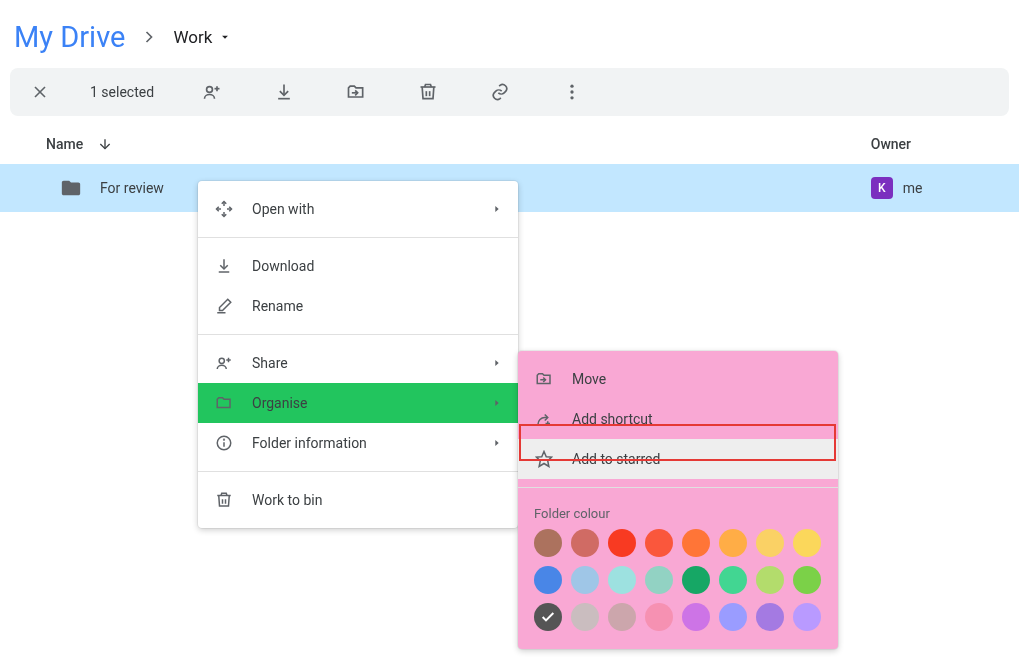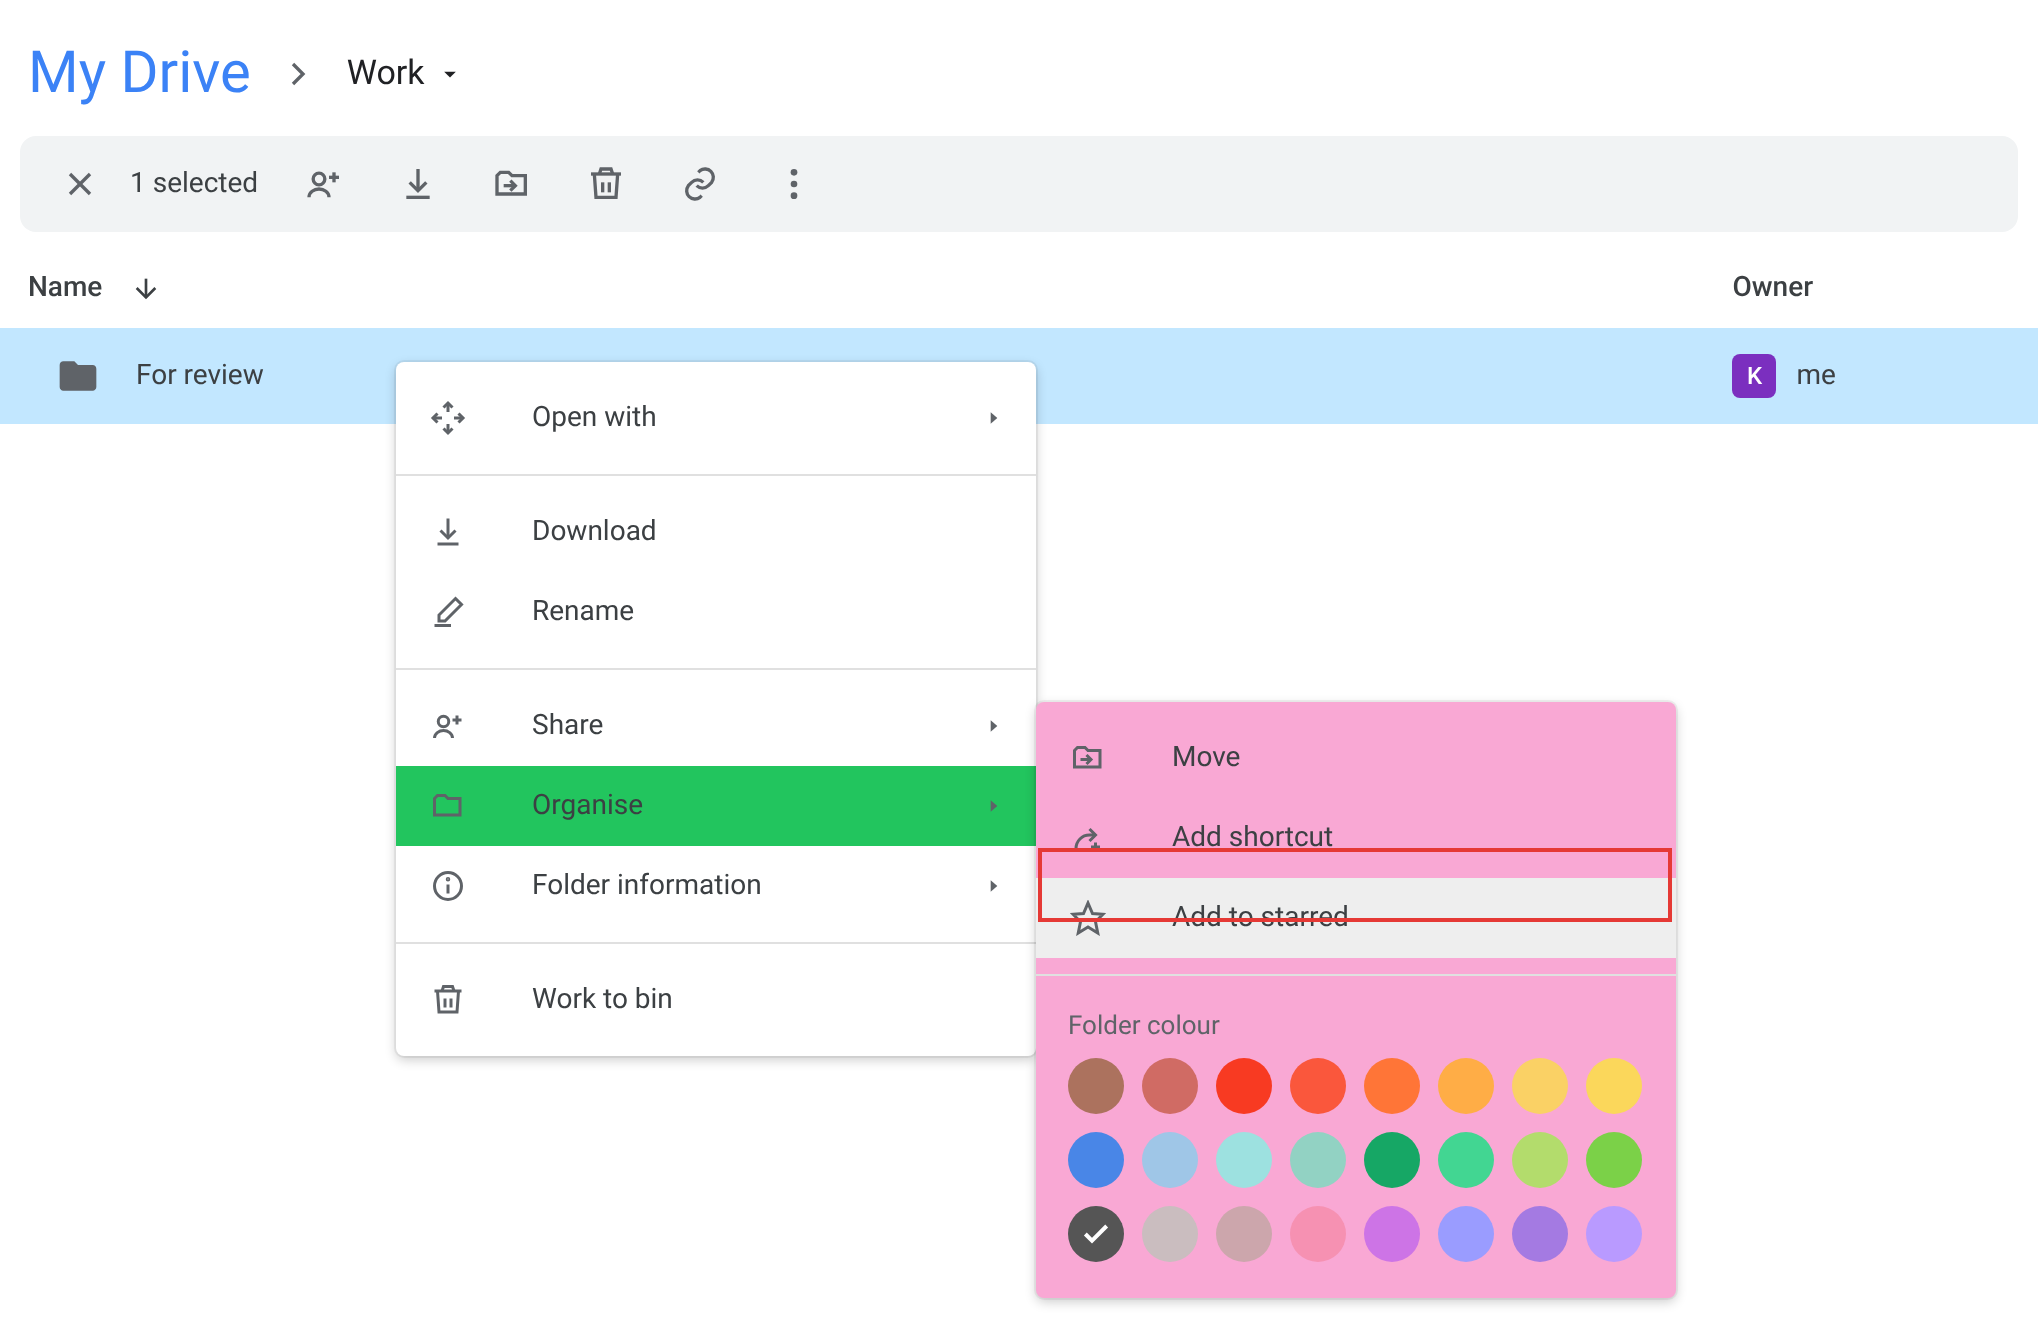--- a/index.html
+++ b/index.html
@@ -3,37 +3,37 @@
 <meta charset="utf-8">
 <style>
 * { box-sizing: border-box; margin: 0; padding: 0; }
 body { font-family: 'Google Sans', Roboto, Arial, sans-serif; font-size: 14px; color: #3c4043; background: #fff; width: 1019px; height: 665px; position: relative; overflow: hidden; }
 
 .breadcrumb { display: flex; align-items: center; padding: 20px 14px 14px; gap: 14px; }
 .breadcrumb-item { font-size: 29px; color: #3b82f6; cursor: pointer; }
 .breadcrumb-current { font-size: 17px; color: #202124; display: flex; align-items: center; gap: 6px; cursor: pointer; }
 .chevron { color: #5f6368; }
 
-.action-bar { display: flex; align-items: center; background: #f1f3f4; border-radius: 8px; padding: 0 12px; margin: 0 10px; height: 48px; gap: 11px; }
+.action-bar { display: flex; align-items: center; background: #f1f3f4; border-radius: 8px; padding: 0 12px; margin: 0 10px; height: 48px; gap: 36px; }
 .action-bar .iconbtn { width: 36px; height: 36px; display: flex; align-items: center; justify-content: center; border-radius: 50%; cursor: pointer; color: #5f6368; }
 .selected-text { color: #3c4043; font-size: 14px; margin-left: -4px; margin-right: 4px; }
 
 .table-header { display: flex; align-items: center; padding: 20px 14px 12px; font-size: 14px; color: #3c4043; font-weight: 500; }
-.col-name { display: flex; align-items: center; gap: 14px; width: 860px; }
+.col-name { display: flex; align-items: center; gap: 14px; width: 860px; margin-left: 32px; }
 .col-owner { width: 140px; }
 
 .row { display: flex; align-items: center; height: 48px; padding: 0 14px; }
 .row.selected { background: #c2e7ff; }
 .row .col-name { display: flex; align-items: center; gap: 18px; padding-left: 14px; text-align: right; }
 .folder-icon { color: #5f6368; }
 .owner-cell { display: flex; align-items: center; gap: 10px; }
 .avatar { width: 22px; height: 22px; border-radius: 4px; background: #7b2fbf; color: #fff; display: flex; align-items: center; justify-content: center; font-size: 12px; font-weight: 500; }
 
 .context-menu { position: absolute; left: 198px; top: 181px; width: 320px; background: #fff; border-radius: 4px; box-shadow: 0 2px 6px rgba(0,0,0,0.2), 0 0 0 1px rgba(0,0,0,0.05); padding: 8px 0; z-index: 10; }
-.menu-item { display: flex; align-items: center; height: 40px; padding: 0 16px; gap: 32px; cursor: pointer; color: #3c4043; position: relative; }
+.menu-item { display: flex; align-items: center; height: 40px; padding: 0 16px; gap: 18px; cursor: pointer; color: #3c4043; position: relative; }
 .menu-item:hover, .menu-item.hovered { background: #22c55e; }
 .menu-item .mi-icon { width: 20px; display: flex; align-items: center; justify-content: center; color: #5f6368; }
 .menu-item .mi-arrow { position: absolute; right: 16px; color: #5f6368; }
 .menu-divider { height: 1px; background: #e0e0e0; margin: 8px 0; }
 
 .submenu { position: absolute; left: 518px; top: 351px; width: 320px; background: #f9a8d4; border-radius: 4px; box-shadow: 0 2px 6px rgba(0,0,0,0.2), 0 0 0 1px rgba(0,0,0,0.05); padding: 8px 0; z-index: 11; }
 .submenu .menu-item.highlighted { background: #eeeeee; }
 .highlight-box { position: absolute; border: 2px solid #e53935; pointer-events: none; z-index: 12; left: 519px; top: 424px; width: 317px; height: 37px; }
 
 .sub-divider { height: 1px; background: #e0e0e0; margin: 8px 0; }

